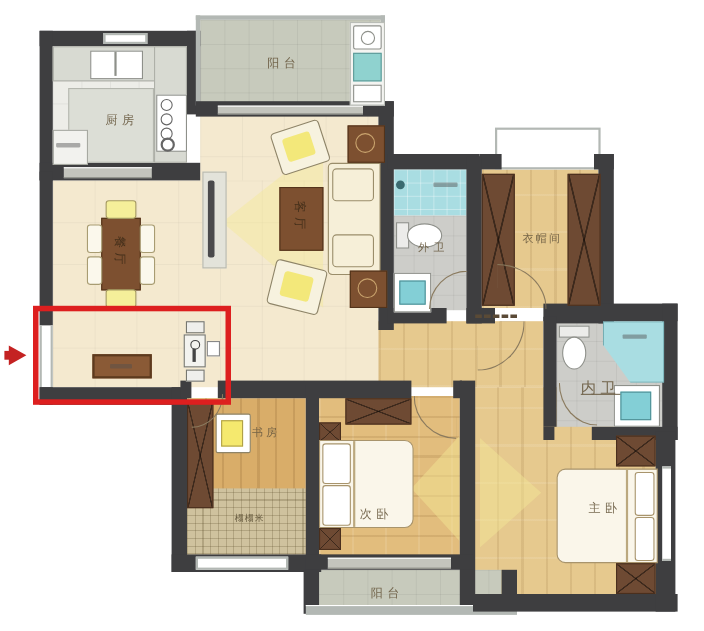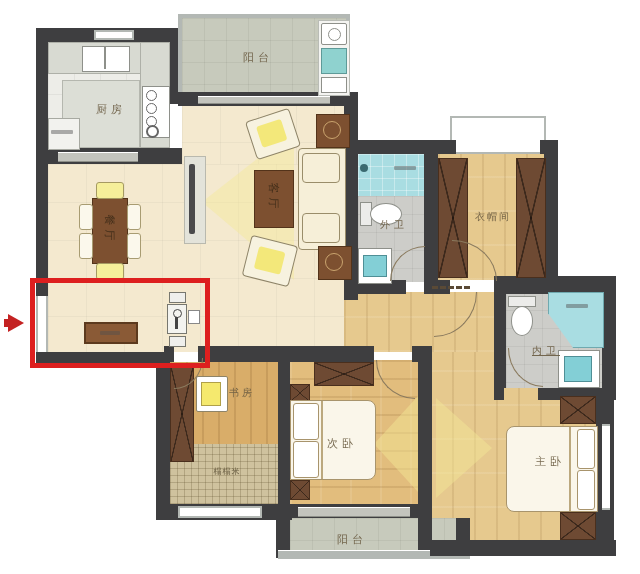--- a/index.html
+++ b/index.html
@@ -241,24 +241,24 @@
     <div class="abs" style="left:62px;top:0;width:1.5px;height:84px;background:#bba87e;"></div>
   </div>
   <div class="darkwood abs" style="left:560px;top:512px;width:34px;height:26px;"></div>
 
   <div class="lbl" style="left:76px;top:102px;width:70px;">厨房</div>
   <div class="lbl" style="left:228px;top:50px;width:60px;">阳台</div>
   <div class="lbl rot on-table" style="left:79px;top:222px;width:60px;">餐厅</div>
   <div class="lbl rot on-table" style="left:243px;top:190px;width:60px;">客厅</div>
   <div class="lbl" style="left:372px;top:218px;width:44px;font-size:10px;">外卫</div>
   <div class="lbl" style="left:458px;top:210px;width:70px;font-size:10px;letter-spacing:2px;">衣帽间</div>
-  <div class="lbl" style="left:522px;top:344px;width:48px;font-size:10px;text-decoration:underline;">内卫</div>
+  <div class="lbl" style="left:522px;top:344px;width:48px;font-size:14px;text-decoration:underline;">内卫</div>
   <div class="lbl" style="left:216px;top:386px;width:52px;font-size:10px;letter-spacing:3px;">书房</div>
   <div class="lbl" style="left:200px;top:466px;width:54px;font-size:8px;letter-spacing:1px;color:#5c5036;">榻榻米</div>
-  <div class="lbl" style="left:312px;top:436px;width:60px;">次卧</div>
+  <div class="lbl" style="left:312px;top:460px;width:60px;">次卧</div>
   <div class="lbl" style="left:520px;top:454px;width:60px;">主卧</div>
   <div class="lbl" style="left:322px;top:532px;width:60px;">阳台</div>
 
   <div class="hl" style="left:30px;top:278px;width:170px;height:80px;"></div>
   <div class="abs" style="left:8px;top:314px;width:0;height:0;border-left:16px solid #c42222;border-top:9px solid transparent;border-bottom:9px solid transparent;"></div>
   <div class="abs" style="left:4px;top:319px;width:6px;height:8px;background:#c42222;"></div>
 
 </div>
 
 </body></html>

